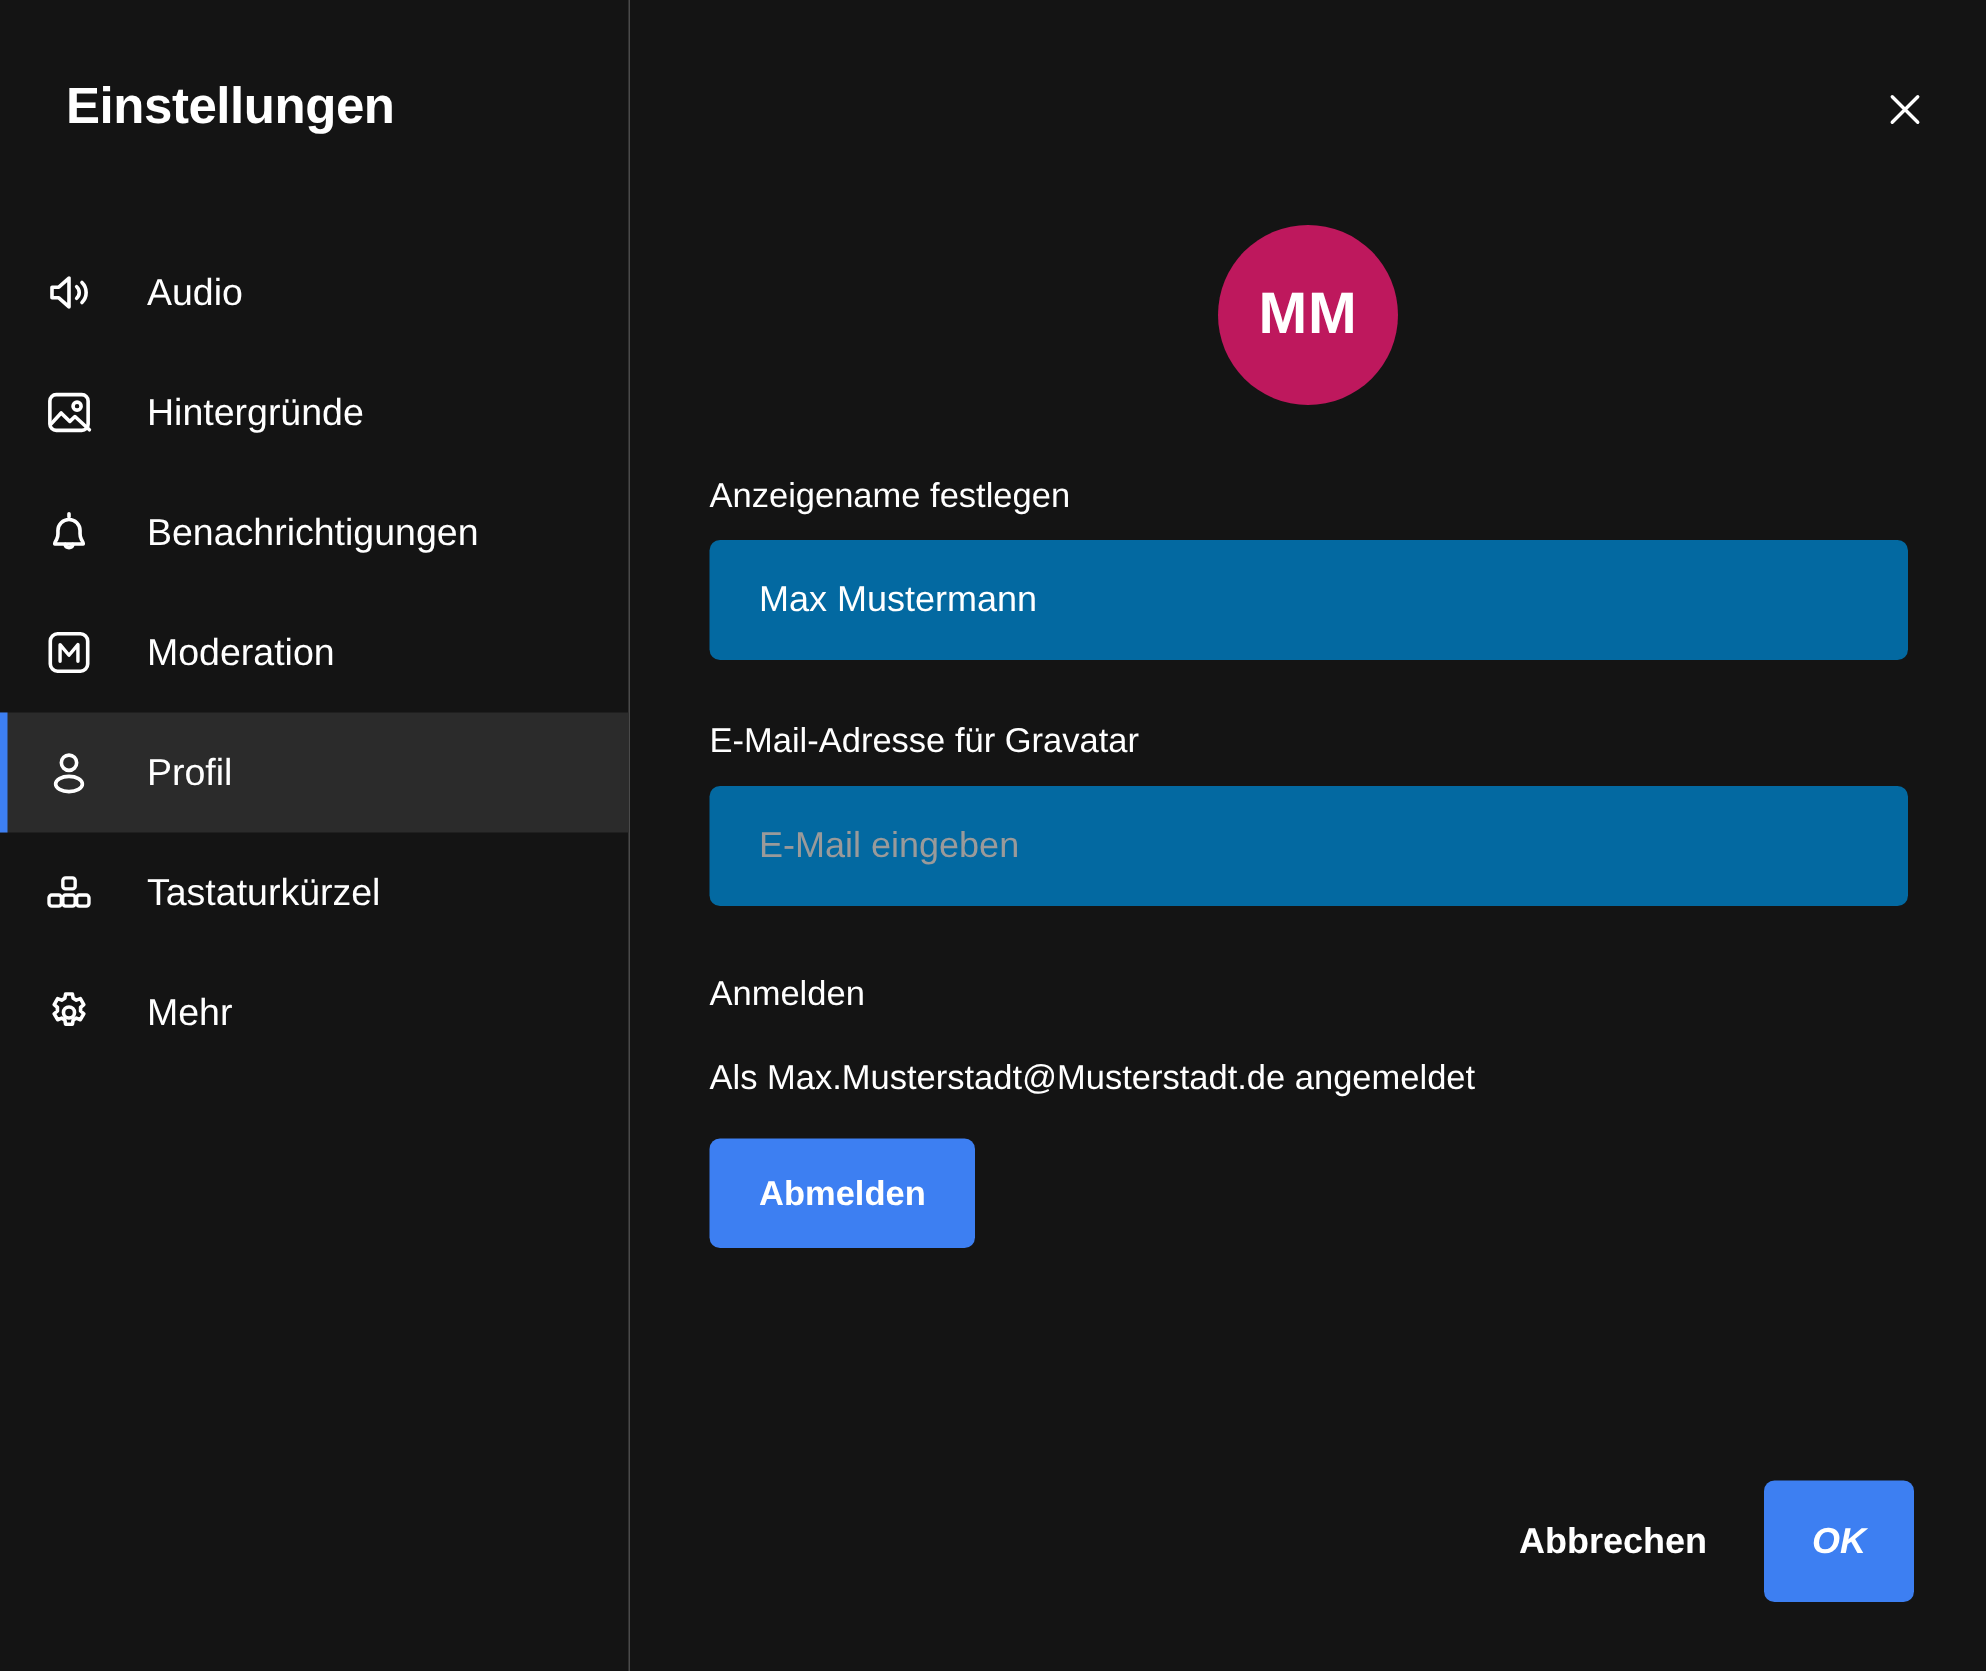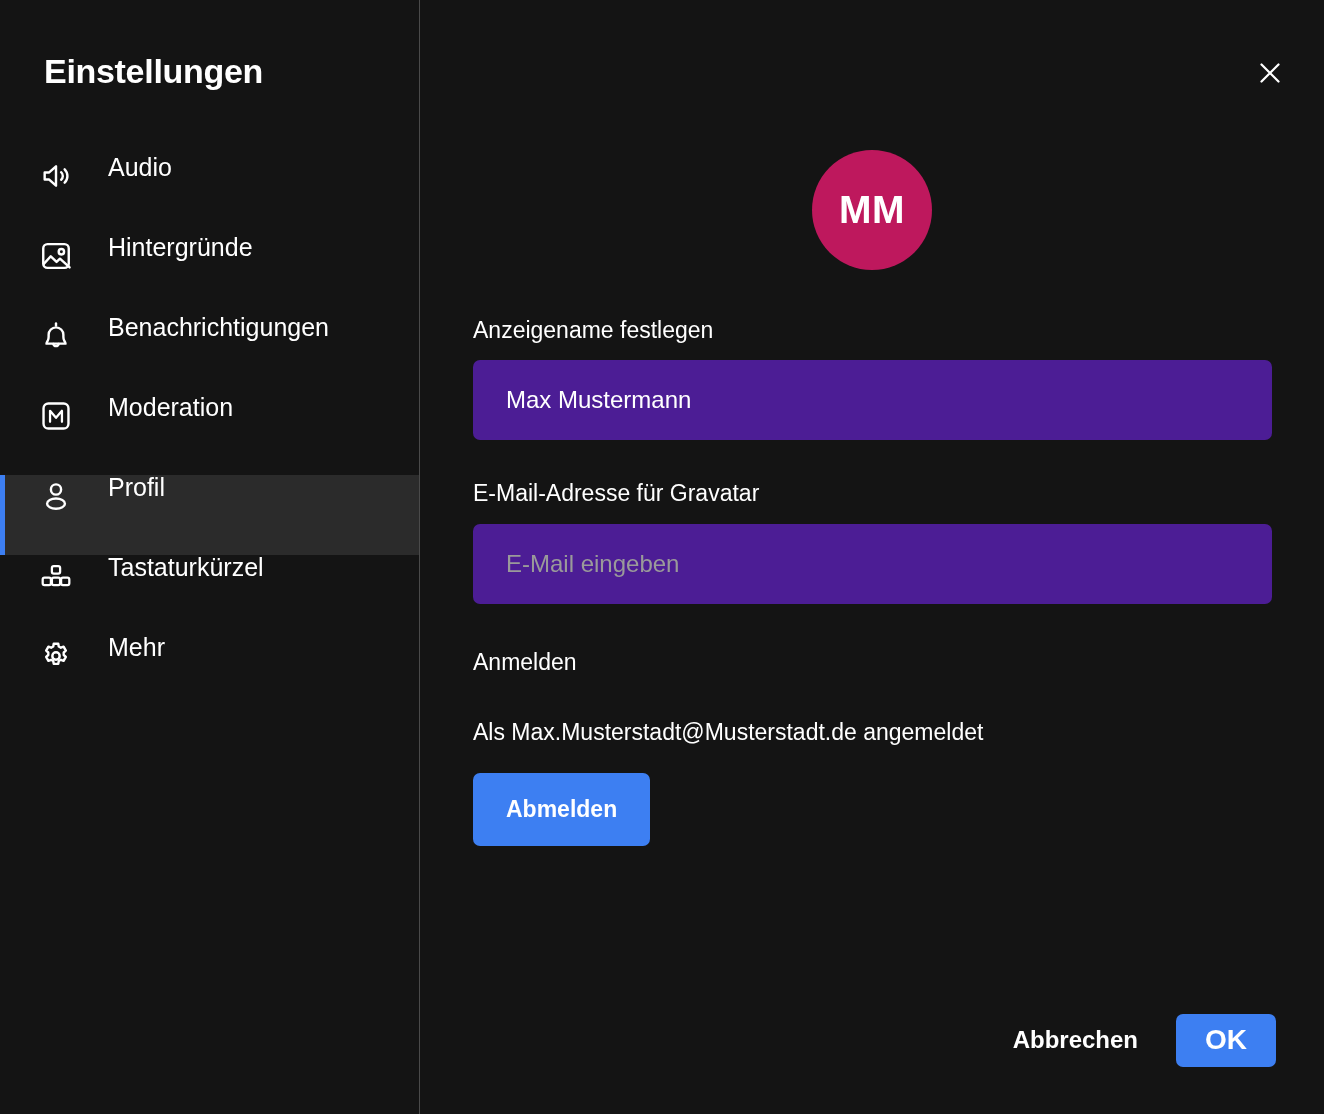--- a/index.html
+++ b/index.html
@@ -39,22 +39,23 @@
     letter-spacing: -0.3px;
   }
 
   #nav-list {
     margin-top: 64px;
     list-style: none;
   }
 
   .nav-item {
     display: flex;
+    align-items: center;
     height: 80px;
-    padding-left: 35px;
+    padding-left: 25px;
     position: relative;
     cursor: pointer;
     background: transparent;
   }
 
   .nav-item.selected {
     background: #2b2b2b;
   }
 
   .nav-item.selected::before {
@@ -138,41 +139,41 @@
     font-size: 23px;
     font-weight: 400;
     color: #ffffff;
     margin-bottom: 17px;
     line-height: 1.1;
   }
 
   .text-input {
     width: 100%;
     height: 80px;
-    background: #4c1d95;
+    background: #0369a1;
     border: none;
     border-radius: 7px;
     color: #ffffff;
     font-size: 24px;
     font-family: "Liberation Sans", sans-serif;
     padding: 0 33px;
     outline: none;
     display: block;
   }
 
   .text-input::placeholder { color: #9a9a9a; }
 
   #field-email { margin-top: 41px; }
 
   #signin-section { margin-top: 45px; }
 
   #signin-heading {
     font-size: 23px;
     color: #ffffff;
-    margin-bottom: 43px;
+    margin-bottom: 29px;
   }
 
   #signin-status {
     font-size: 23px;
     color: #ffffff;
     margin-bottom: 27px;
   }
 
   #signout-button {
     background: #3d7ff2;
@@ -205,26 +206,27 @@
     font-family: "Liberation Sans", sans-serif;
     cursor: pointer;
     padding: 14px 10px;
   }
 
   #ok-button {
     background: #3d7ff2;
     border: none;
     border-radius: 7px;
     color: #ffffff;
-    font-size: 28px;
+    font-size: 24px;
     font-weight: bold;
     font-family: "Liberation Sans", sans-serif;
     width: 100px;
-    height: 53px;
-    cursor: pointer;
+    height: 81px;
+    cursor: pointer;
+    font-style: italic;
   }
 </style>
 </head>
 <body>
 
 <div id="dialog">
 
   <aside id="sidebar">
 
     <div id="settings-title">Einstellungen</div>

